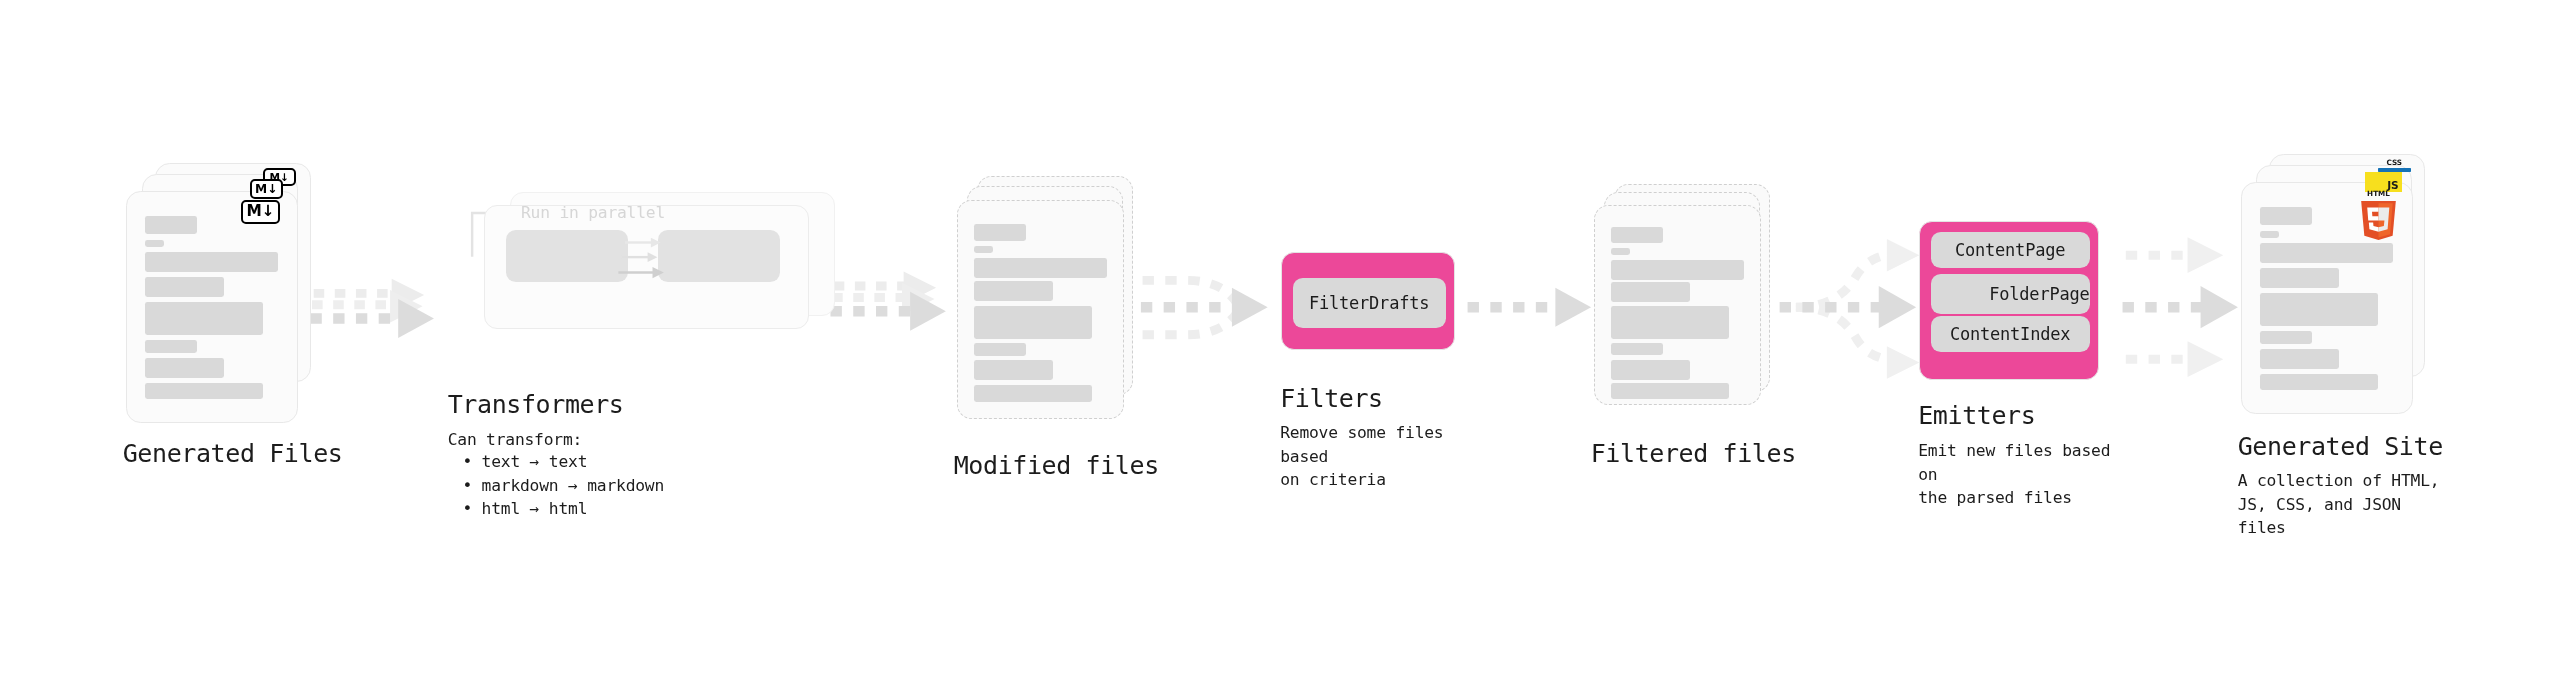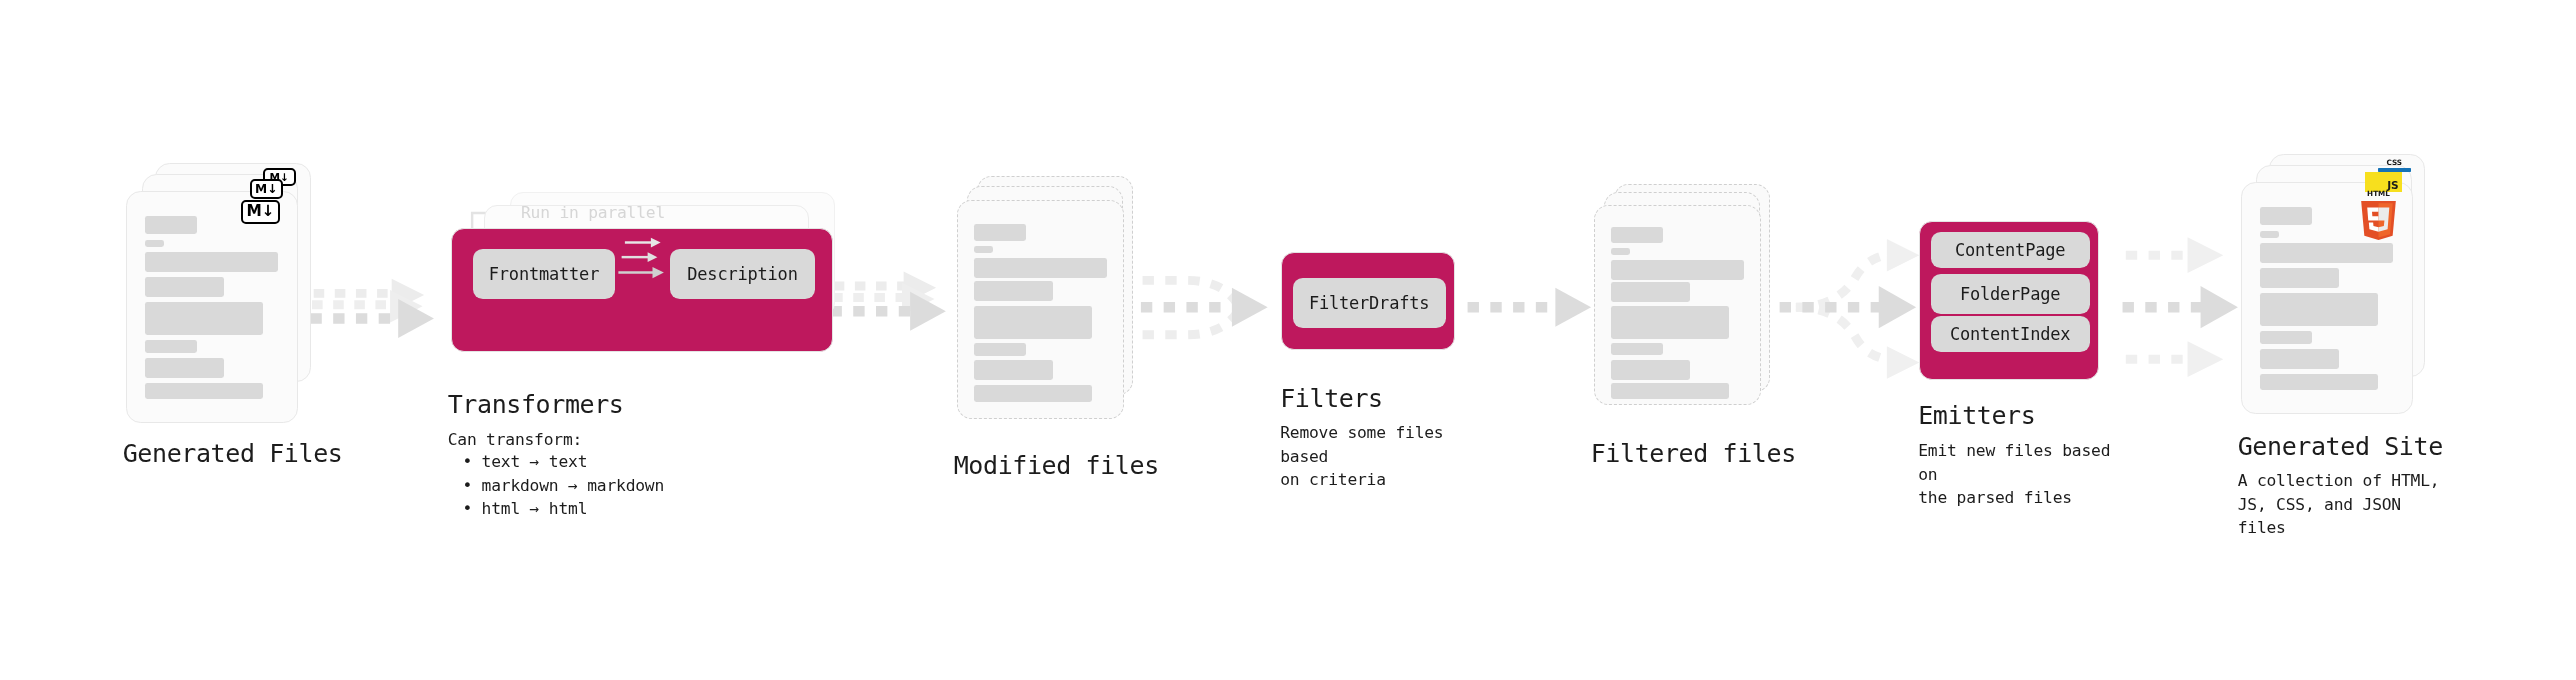--- a/index.html
+++ b/index.html
@@ -107,21 +107,21 @@
     font-size: 10.6px; font-weight: bold; color: #1a1a1a;
     font-family: "DejaVu Sans", "Liberation Sans", sans-serif;
     line-height: 1;
   }
 
   .html5-badge { width: 47px; height: 52px; }
 
   
   .pbox {
     position: absolute;
-    background: #be185d;
+    background: #ec4899;
     border: 1.6px solid #e4e4e4;
     border-radius: 13px;
   }
   .pbox.l2 { background: #fcfcfc; border-color: #ececec; }
   .pbox.l3 { background: #fcfcfc; border-color: #f1f1f1; }
 
   .pill {
     position: absolute;
     background: #d9d9d9;
     border-radius: 9.8px;
@@ -252,28 +252,20 @@
       <div class="pbox l3" style="left:59px; top:0px;  width:325px; height:124px;">
         <div class="pill f3" style="left:21px; top:24.4px;  width:122px; height:52px;"></div>
         <div class="pill f3" style="left:173px; top:24.4px; width:122px; height:52px;"></div>
       </div>
 
       <div class="pbox l2" style="left:32.5px; top:13px; width:325px; height:124px;">
         <div class="pill f2" style="left:21px; top:24.4px;  width:122px; height:52px;"></div>
         <div class="pill f2" style="left:173px; top:24.4px; width:122px; height:52px;"></div>
       </div>
 
-      <div class="pbox" style="left:0px; top:36px; width:382px; height:124px;">
-        <div class="pill" style="left:21px; top:19.5px; width:142px; height:50px;">
-          <span class="pill-label">Frontmatter</span>
-        </div>
-        <div class="pill" style="left:218px; top:19.5px; width:145px; height:50px;">
-          <span class="pill-label">Description</span>
-        </div>
-      </div>
 
       <svg width="390" height="179" style="position:absolute;left:0;top:0;pointer-events:none;" viewBox="0 0 480 220">
         <line x1="214" y1="62" x2="248" y2="62" stroke="#e7e7e7" stroke-width="3"></line>
         <polygon points="246,56 258,62 246,68" fill="#e7e7e7"></polygon>
         <line x1="210" y1="80" x2="244" y2="80" stroke="#e0e0e0" stroke-width="3"></line>
         <polygon points="242,74 254,80 242,86" fill="#e0e0e0"></polygon>
         <line x1="206" y1="99" x2="250" y2="99" stroke="#cfcfcf" stroke-width="3"></line>
         <polygon points="248,92 262,99 248,106" fill="#cfcfcf"></polygon>
       </svg>
     </div>
@@ -337,21 +329,21 @@
     </div>
     <div class="stage-title" style="position:absolute; left:-3.3px; top:255px;">Filtered files</div>
   </div>
 
   <div class="stage" style="left:1919px; top:221px;">
     <div style="position:relative; width:203px; height:179px;">
       <div class="pbox" style="left:0px; top:0px; width:180px; height:159px;">
         <div class="pill" style="left:10.6px; top:9.8px;  width:159px; height:36px;">
           <span class="pill-label">ContentPage</span>
         </div>
-        <div class="pill" style="left:10.6px; top:52px;  width:159px; height:40px;">
+        <div class="pill" style="left:10.6px; top:52px;  width:159px; height:40px;justify-content:flex-end;">
           <span class="pill-label">FolderPage</span>
         </div>
         <div class="pill" style="left:10.6px; top:94px; width:159px; height:36px;">
           <span class="pill-label">ContentIndex</span>
         </div>
       </div>
     </div>
     <div class="stage-title" style="position:absolute; left:-0.8px; top:180px;">Emitters</div>
     <div class="stage-sub" style="position:absolute; left:-0.8px; top:218px;">Emit new files based on
 the parsed files</div>

